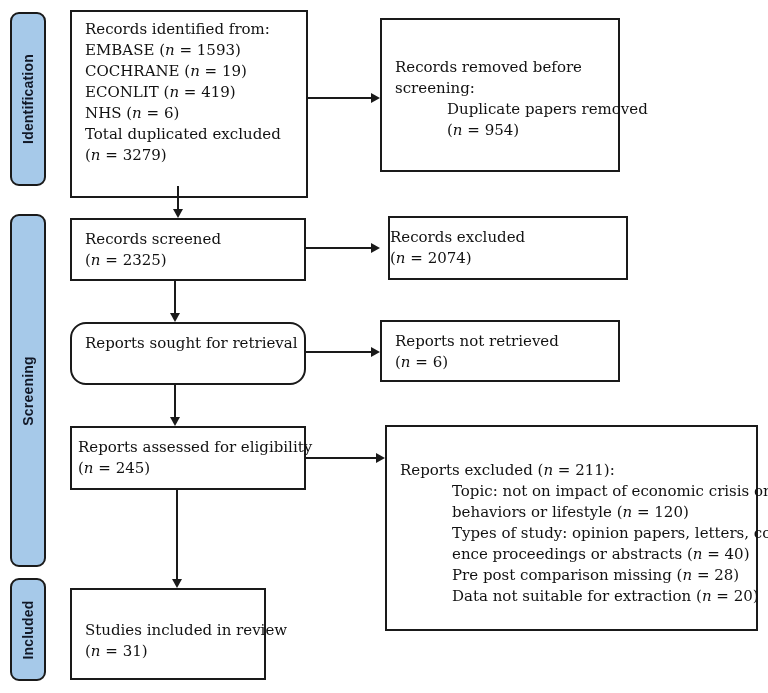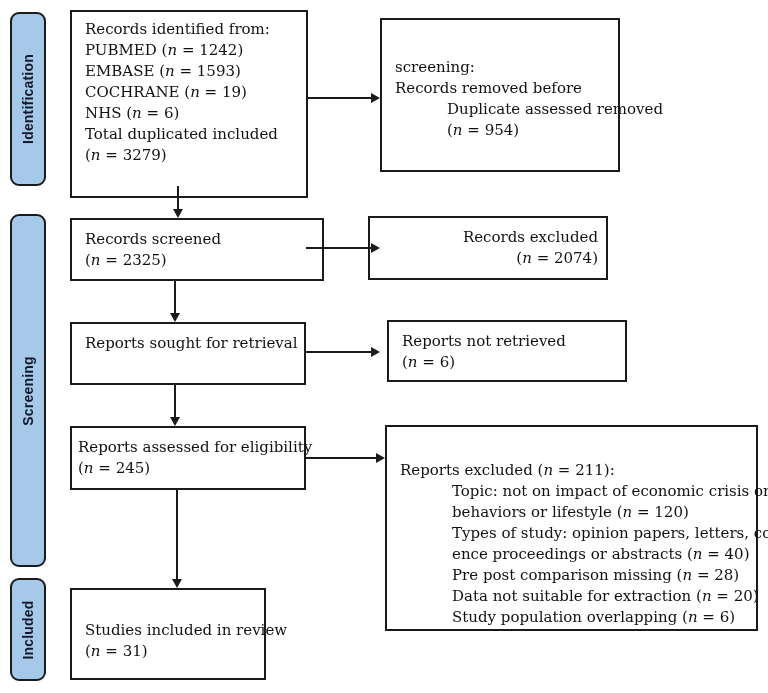--- a/index.html
+++ b/index.html
@@ -64,73 +64,72 @@
   </div>
   <div class="pill" style="left:10px;top:214px;height:353px;">
     <span>Screening</span>
   </div>
   <div class="pill" style="left:10px;top:578px;height:103px;">
     <span>Included</span>
   </div>
 
   <div class="box serif" style="left:70px;top:10px;width:238px;height:188px;padding:7px 8px 0 13px;">
     <div class="line">Records identified from:</div>
-    <div class="line">PUBMED (<i>n</i> = 1242)</div>
     <div class="line">EMBASE (<i>n</i> = 1593)</div>
     <div class="line">COCHRANE (<i>n</i> = 19)</div>
+    <div class="line">ECONLIT (<i>n</i> = 419)</div>
     <div class="line">NHS (<i>n</i> = 6)</div>
-    <div class="line">Total duplicated included</div>
+    <div class="line">Total duplicated excluded</div>
     <div class="line">(<i>n</i> = 3279)</div>
   </div>
 
-  <div class="box serif" style="left:70px;top:218px;width:254px;height:63px;padding:9px 20px 0 13px;">
+  <div class="box serif" style="left:70px;top:218px;width:236px;height:63px;padding:9px 20px 0 13px;">
     <div class="line">Records screened</div>
     <div class="line">(<i>n</i> = 2325)</div>
   </div>
 
-  <div class="box serif" style="left:70px;top:322px;width:236px;height:63px;padding:9px 8px 0 13px;">
+  <div class="box serif" style="left:70px;top:322px;width:236px;height:63px;padding:9px 8px 0 13px;border-radius:16px;">
     <div class="line">Reports sought for retrieval</div>
   </div>
 
   <div class="box serif" style="left:70px;top:426px;width:236px;height:64px;padding:9px 8px 0 6px;">
     <div class="line">Reports assessed for eligibility</div>
     <div class="line">(<i>n</i> = 245)</div>
   </div>
 
   <div class="box serif" style="left:70px;top:588px;width:196px;height:92px;padding:30px 8px 0 13px;">
     <div class="line">Studies included in review</div>
     <div class="line">(<i>n</i> = 31)</div>
   </div>
 
   <div class="box serif" style="left:380px;top:18px;width:240px;height:154px;padding:37px 8px 0 13px;">
+    <div class="line">Records removed before</div>
     <div class="line">screening:</div>
-    <div class="line">Records removed before</div>
-    <div class="line indent">Duplicate assessed removed</div>
+    <div class="line indent">Duplicate papers removed</div>
     <div class="line indent">(<i>n</i> = 954)</div>
   </div>
 
-  <div class="box serif" style="left:368px;top:216px;width:240px;height:64px;padding:9px 8px 0 0;text-align:right;">
+  <div class="box serif" style="left:388px;top:216px;width:240px;height:64px;padding:9px 8px 0 0;">
     <div class="line">Records excluded</div>
     <div class="line">(<i>n</i> = 2074)</div>
   </div>
 
-  <div class="box serif" style="left:380px;top:320px;width:240px;height:62px;padding:9px 8px 0 13px;margin-left:7px;">
+  <div class="box serif" style="left:380px;top:320px;width:240px;height:62px;padding:9px 8px 0 13px;">
     <div class="line">Reports not retrieved</div>
     <div class="line">(<i>n</i> = 6)</div>
   </div>
 
   <div class="box serif" style="left:385px;top:425px;width:373px;height:206px;padding:33px 10px 0 13px;">
     <div class="line title">Reports excluded (<i>n</i> = 211):</div>
     <div class="line indent">Topic: not on impact of economic crisis on health</div>
     <div class="line indent">behaviors or lifestyle (<i>n</i> = 120)</div>
     <div class="line indent jl">Types of study: opinion papers, letters, confer-</div>
     <div class="line indent">ence proceedings or abstracts (<i>n</i> = 40)</div>
     <div class="line indent">Pre post comparison missing (<i>n</i> = 28)</div>
     <div class="line indent">Data not suitable for extraction (<i>n</i> = 20)</div>
-    <div class="line indent">Study population overlapping (<i>n</i> = 6)</div>
   </div>
 
   <div class="arrow right" style="left:308px;top:92px;width:72px;height:12px;">
     <span class="shaft"></span>
       <span class="head"></span>
   </div>
   <div class="arrow down" style="left:172px;top:186px;width:12px;height:32px;">
     <span class="shaft"></span>
       <span class="head"></span>
   </div>

